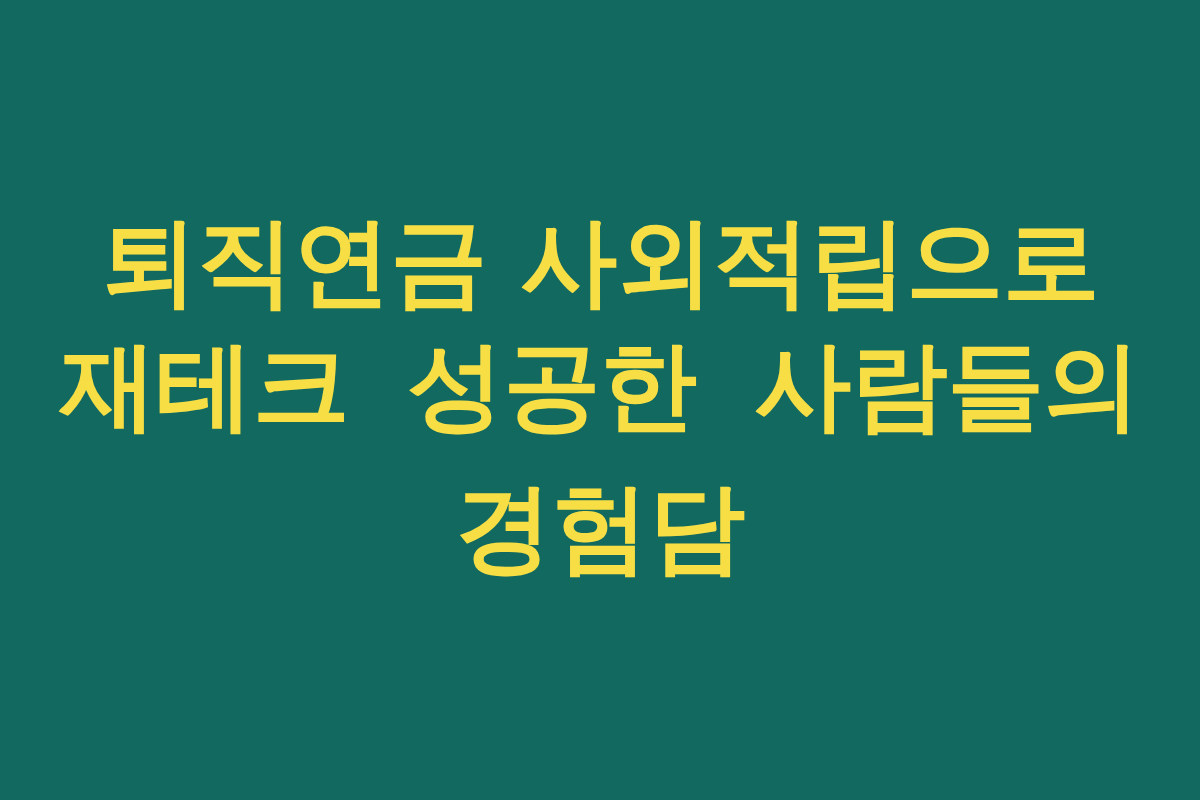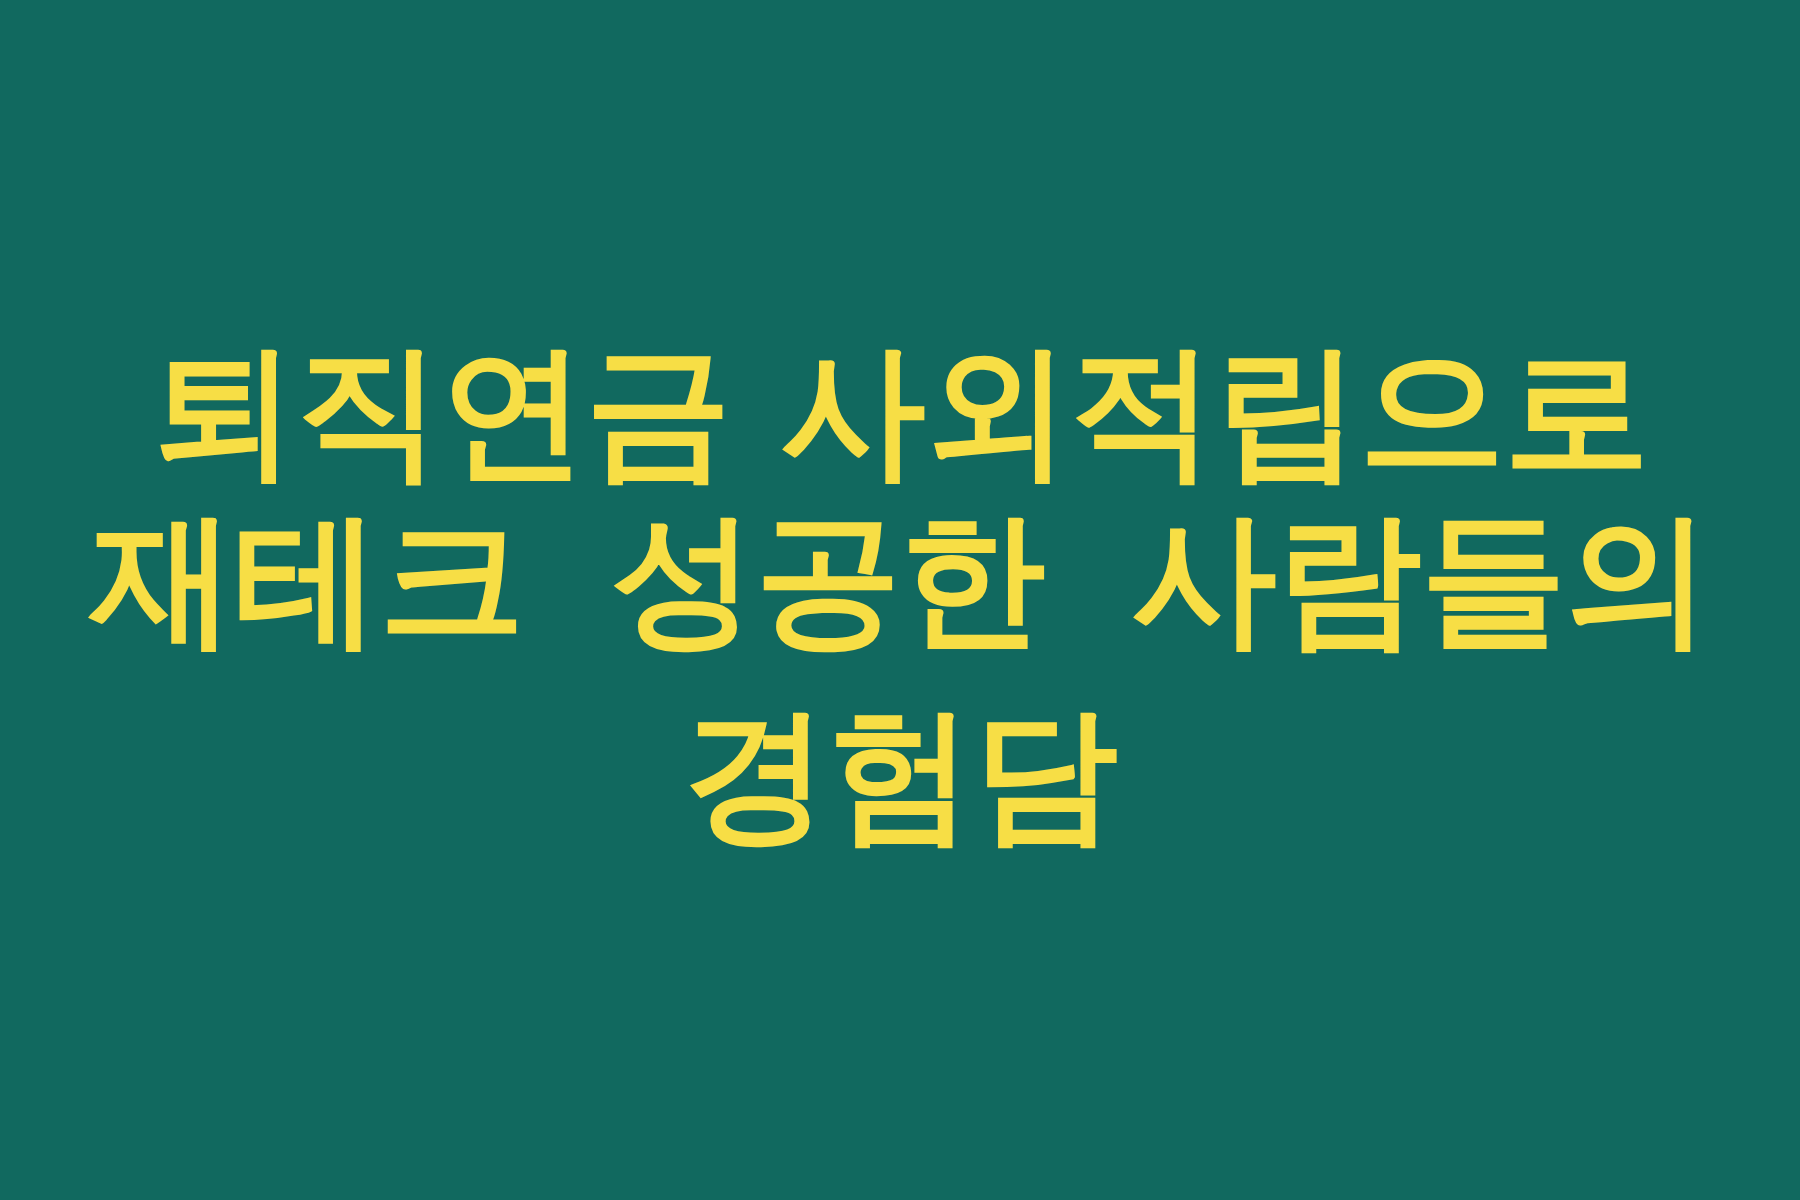--- a/index.html
+++ b/index.html
@@ -27,20 +27,21 @@
   }
 
   #title-block {
     width: 1030px;
     text-align: center;
     display: flex;
     flex-direction: column;
     align-items: center;
     justify-content: center;
     margin-top: -12px;
+    gap: 12px;
   }
 
   .title-line {
     display: block;
     color: #F7DE45;
     font-family: "DejaVu Sans", "Liberation Sans", sans-serif;
     font-size: 97px;
     font-weight: 700;
     line-height: 121px;
     letter-spacing: -0.5px;

